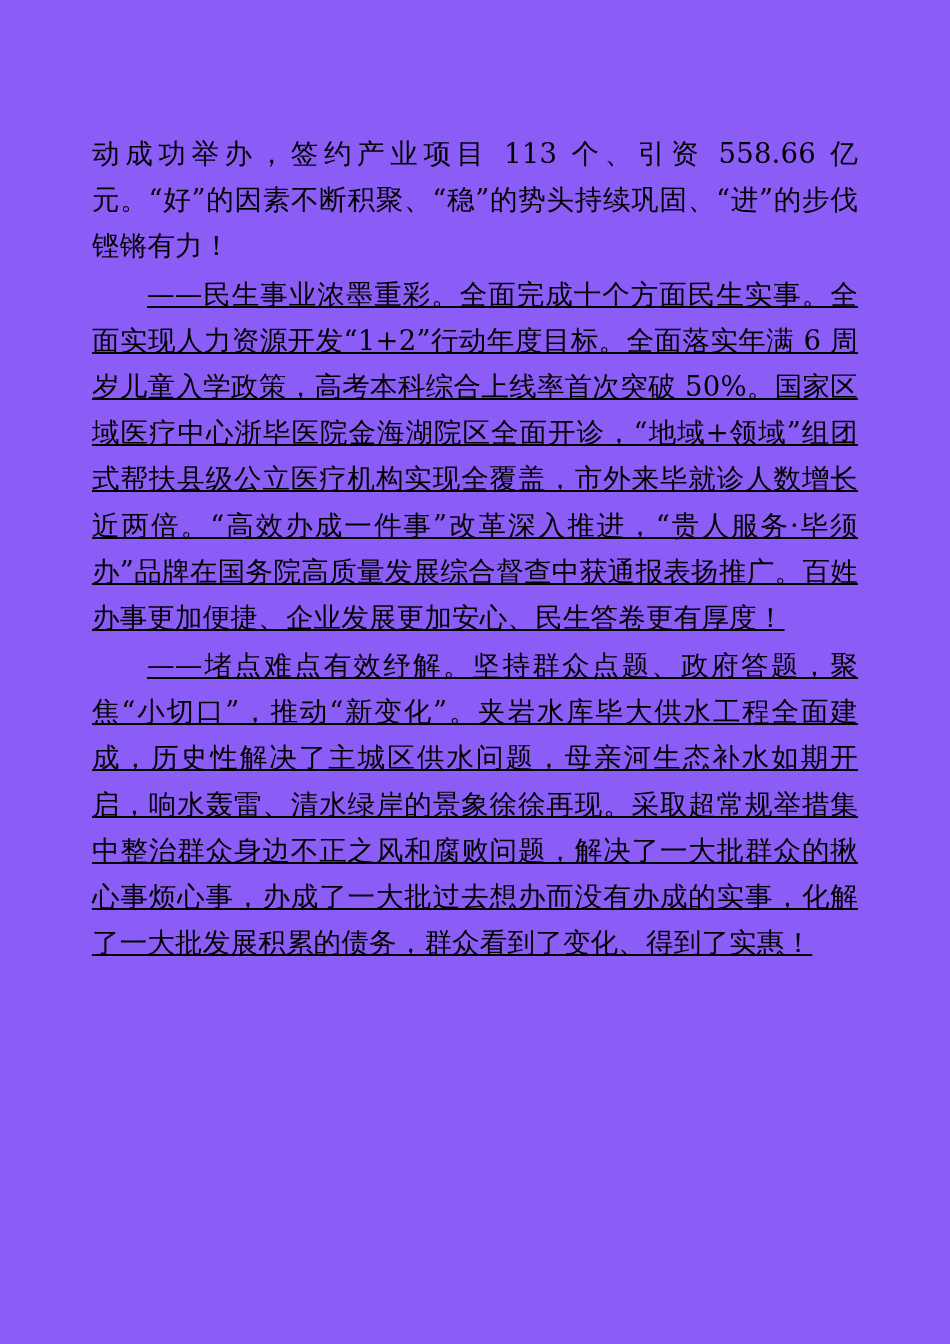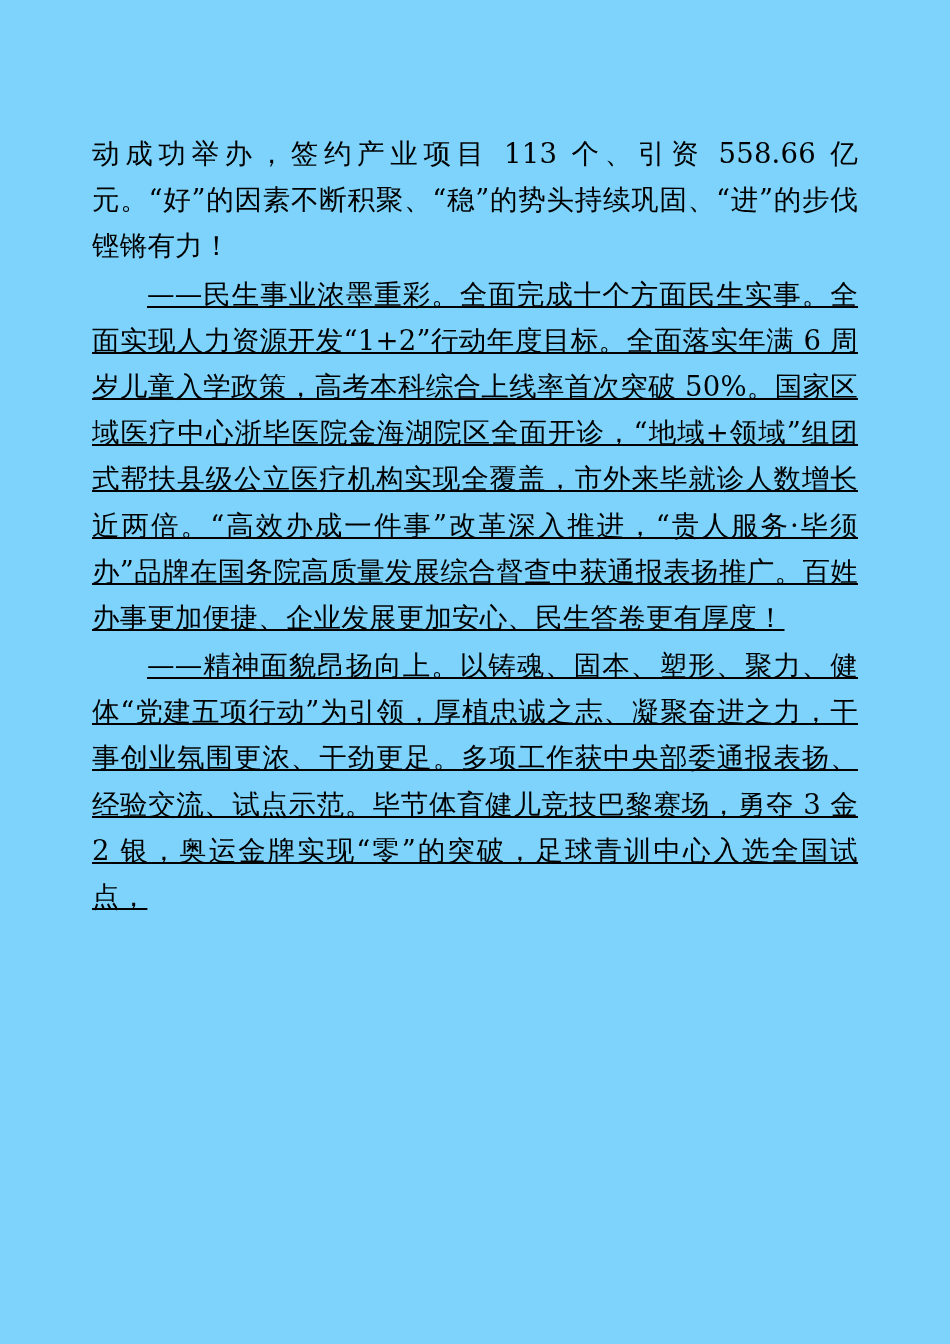--- a/index.html
+++ b/index.html
@@ -13,21 +13,21 @@
     font-family: "DejaVu Serif", "Liberation Serif", serif;
     color: #000000;
     overflow: hidden;
   }
   .page {
     position: relative;
     width: 950px;
     height: 1344px;
     box-sizing: border-box;
     padding: 130px 92px 60px 92px;
-    background: #7dd3fc;
+    background: #8b5cf6;
   }
   .doc-body {
     font-size: 27.5px;
     line-height: 1.68;
     text-align: justify;
     text-justify: inter-ideograph;
     letter-spacing: 0.2px;
   }
   .para {
     margin: 0 0 0 0;
@@ -42,15 +42,15 @@
     text-indent: 2em;
   }
 </style>
 </head>
 <body>
 
 <div class="page">
   <div class="doc-body">
     <p class="para">动成功举办，签约产业项目 113 个、引资 558.66 亿元。“好”的因素不断积聚、“稳”的势头持续巩固、“进”的步伐铿锵有力！</p>
     <p class="para indent">——民生事业浓墨重彩。全面完成十个方面民生实事。全面实现人力资源开发“1+2”行动年度目标。全面落实年满 6 周岁儿童入学政策，高考本科综合上线率首次突破 50%。国家区域医疗中心浙毕医院金海湖院区全面开诊，“地域+领域”组团式帮扶县级公立医疗机构实现全覆盖，市外来毕就诊人数增长近两倍。“高效办成一件事”改革深入推进，“贵人服务·毕须办”品牌在国务院高质量发展综合督查中获通报表扬推广。百姓办事更加便捷、企业发展更加安心、民生答卷更有厚度！</p>
-    <p class="para indent">——精神面貌昂扬向上。以铸魂、固本、塑形、聚力、健体“党建五项行动”为引领，厚植忠诚之志、凝聚奋进之力，干事创业氛围更浓、干劲更足。多项工作获中央部委通报表扬、经验交流、试点示范。毕节体育健儿竞技巴黎赛场，勇夺 3 金 2 银，奥运金牌实现“零”的突破，足球青训中心入选全国试点，</p>
+    <p class="para indent">——堵点难点有效纾解。坚持群众点题、政府答题，聚焦“小切口”，推动“新变化”。夹岩水库毕大供水工程全面建成，历史性解决了主城区供水问题，母亲河生态补水如期开启，响水轰雷、清水绿岸的景象徐徐再现。采取超常规举措集中整治群众身边不正之风和腐败问题，解决了一大批群众的揪心事烦心事，办成了一大批过去想办而没有办成的实事，化解了一大批发展积累的债务，群众看到了变化、得到了实惠！</p>
   </div>
 </div>
 
 </body></html>

